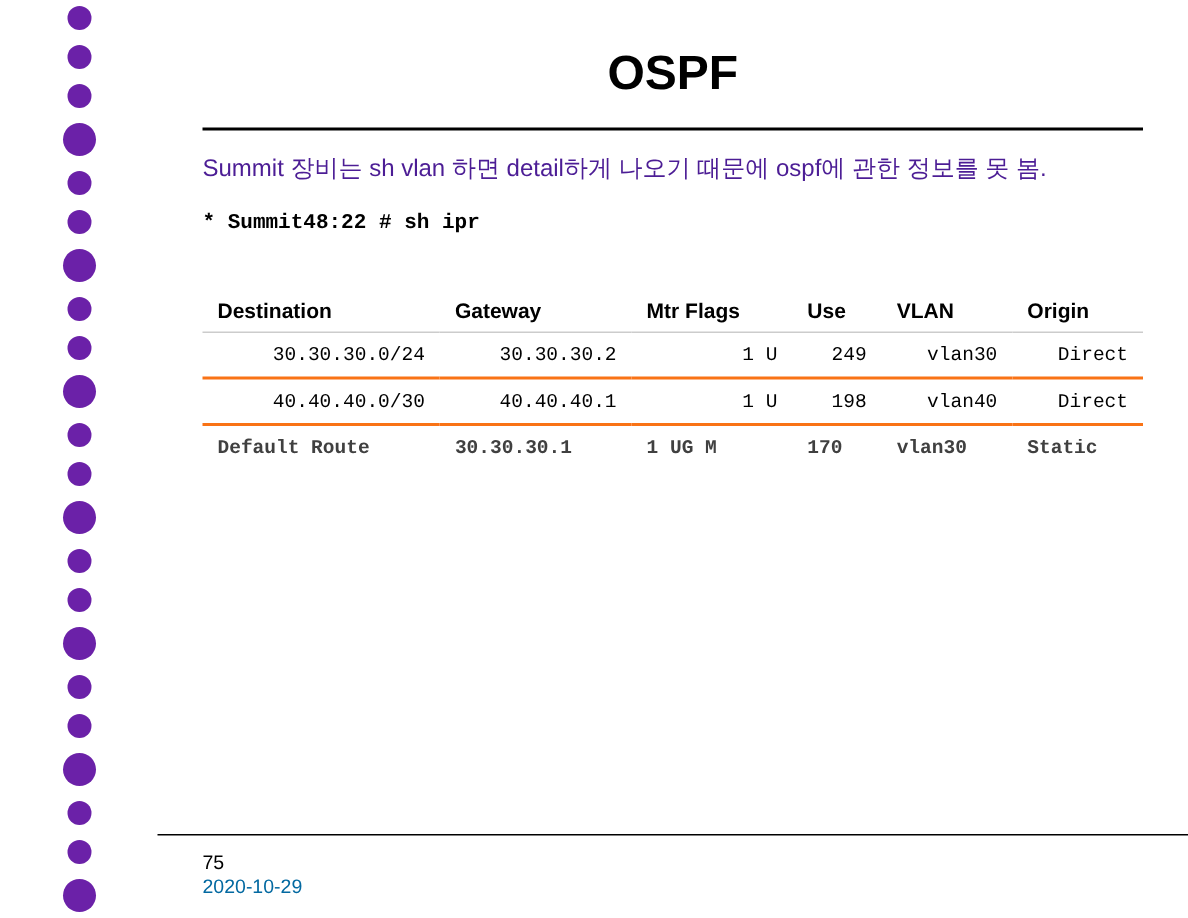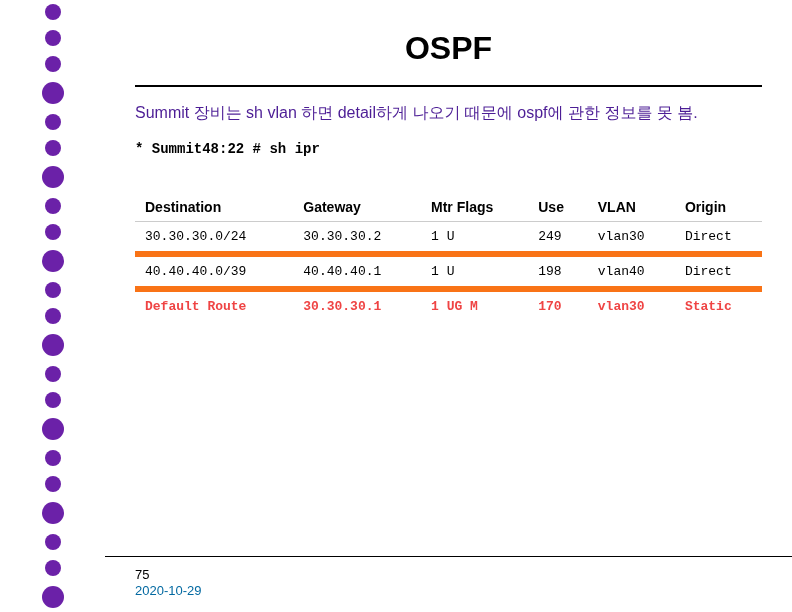--- a/index.html
+++ b/index.html
@@ -104,26 +104,27 @@
     }
 
     .routing-table td {
       padding: 7px 10px;
       color: #000;
       font-family: 'Courier New', monospace;
       font-size: 13px;
     }
 
     .routing-table tr.highlight td {
-      color: #ef4444;
+      color: #404040;
       font-weight: bold;
     }
 
     .routing-table tr:not(:last-child) td {
-      border-bottom: 6px solid #f97316;
+      border-bottom: 2px solid #f97316;
+      text-align: right;
     }
 
     
     .bottom-divider {
       position: absolute;
       bottom: 55px;
       left: 105px;
       right: 0;
       border: none;
       border-top: 1px solid #000;
@@ -197,21 +198,21 @@
     <tbody id="table-body">
     <tr>
           <td>30.30.30.0/24</td>
           <td>30.30.30.2</td>
           <td>1 U</td>
           <td>249</td>
           <td>vlan30</td>
           <td>Direct</td>
         </tr>
         <tr>
-          <td>40.40.40.0/39</td>
+          <td>40.40.40.0/30</td>
           <td>40.40.40.1</td>
           <td>1 U</td>
           <td>198</td>
           <td>vlan40</td>
           <td>Direct</td>
         </tr>
         <tr class="highlight">
           <td>Default Route</td>
           <td>30.30.30.1</td>
           <td>1 UG  M</td>

